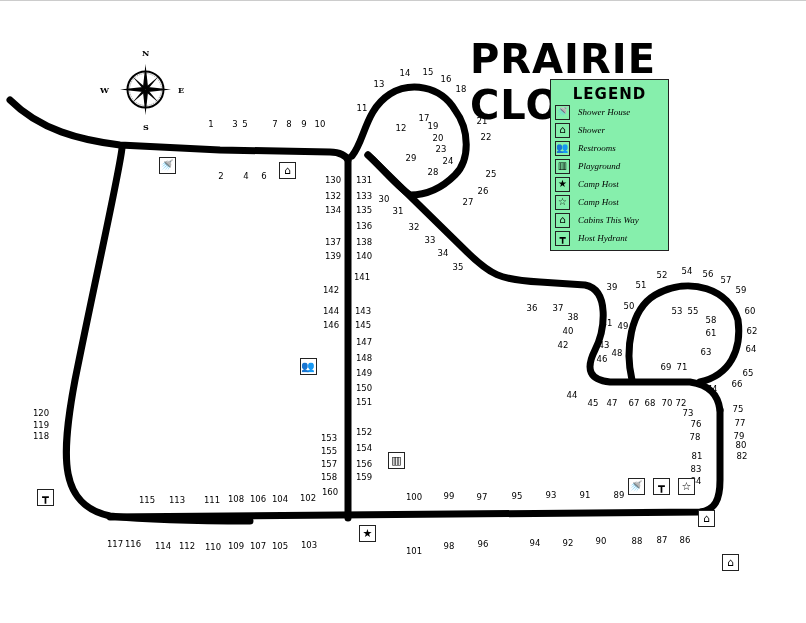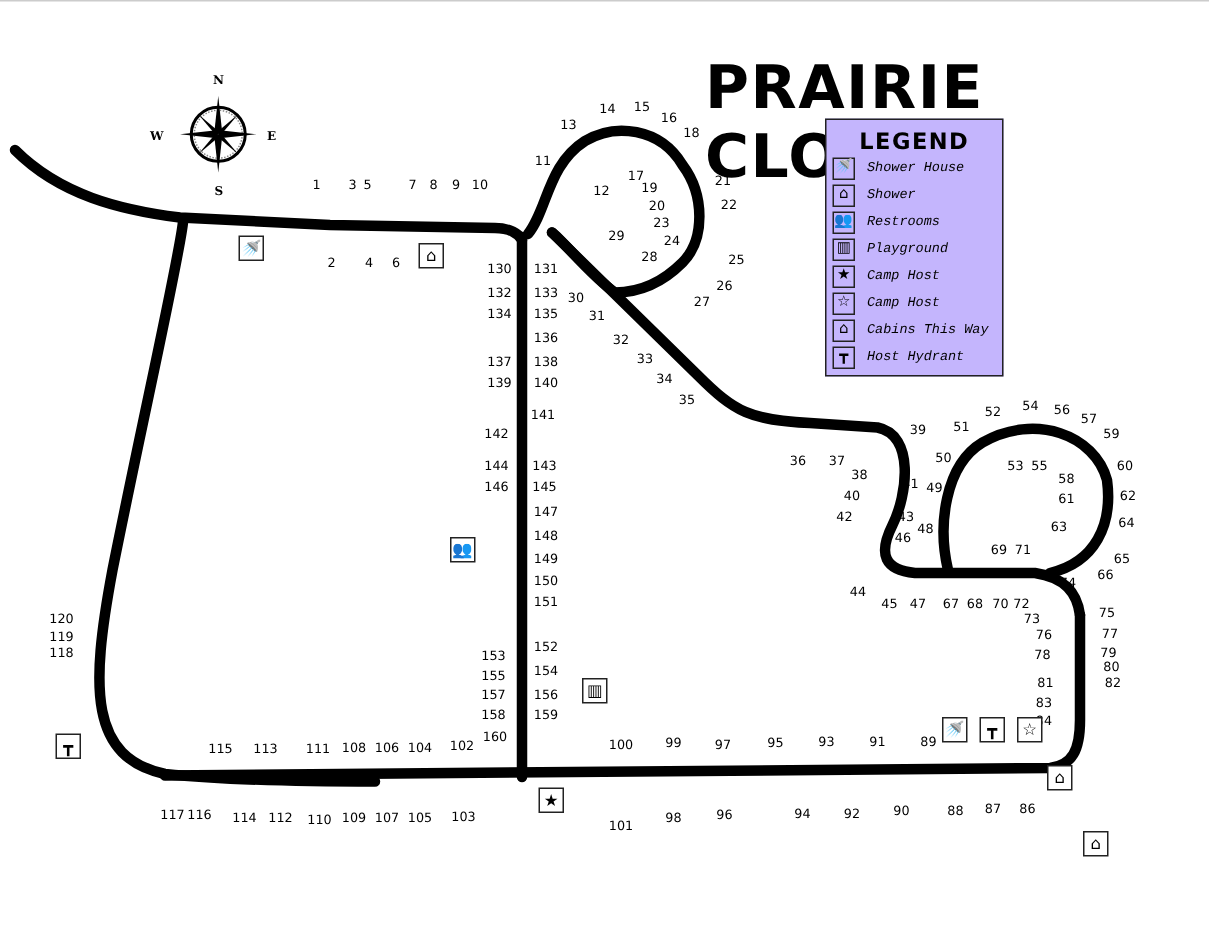--- a/index.html
+++ b/index.html
@@ -1,25 +1,25 @@
 <!DOCTYPE html>
 <html><head>
 <meta charset="utf-8">
 <style>
   html,body{margin:0;padding:0;background:#fff;}
   body{width:806px;height:623px;overflow:hidden;position:relative;font-family:"DejaVu Sans",sans-serif;}
   #map{position:absolute;left:0;top:0;}
   .road{fill:none;stroke:#000;stroke-width:7;stroke-linecap:round;stroke-linejoin:round;}
   .site-label{font-family:"DejaVu Sans",sans-serif;font-size:8.5px;fill:#000;text-anchor:middle;dominant-baseline:middle;}
   .title{position:absolute;left:470px;top:36px;font-family:"DejaVu Sans",sans-serif;font-weight:bold;font-size:40px;letter-spacing:1px;color:#000;}
-  .legend{position:absolute;left:550px;top:79px;width:119px;height:172px;border:1.5px solid #222;background:#c4b5fd;box-sizing:border-box;}
+  .legend{position:absolute;left:550px;top:79px;width:119px;height:172px;border:1.5px solid #222;background:#86efac;box-sizing:border-box;}
   .legend-title{text-align:center;font-weight:bold;font-size:15px;margin-top:5px;letter-spacing:1px;}
   .legend-row{display:flex;align-items:center;height:18px;margin-left:4px;}
   .legend-icon{width:15px;height:15px;border:1px solid #222;display:flex;align-items:center;justify-content:center;font-size:10px;line-height:1;margin-right:8px;box-sizing:border-box;}
-  .legend-label{font-family:Liberation Mono, monospace;font-style:italic;font-size:9px;white-space:nowrap;text-align:center;}
+  .legend-label{font-family:Liberation Serif, serif;font-style:italic;font-size:9px;white-space:nowrap;text-align:center;}
   .map-icon{position:absolute;width:17px;height:17px;border:1.3px solid #222;display:flex;align-items:center;justify-content:center;font-size:11px;line-height:1;background:#fff;box-sizing:border-box;}
   .compass{position:absolute;left:118px;top:62px;width:55px;height:55px;}
   .cdir{position:absolute;font-size:8px;font-weight:bold;font-family:"DejaVu Serif",serif;}
   .topline{position:absolute;left:0;top:0;width:806px;height:1px;background:#ccc;}
 </style>
 </head>
 <body>
 
 <div class="topline"></div>
 

